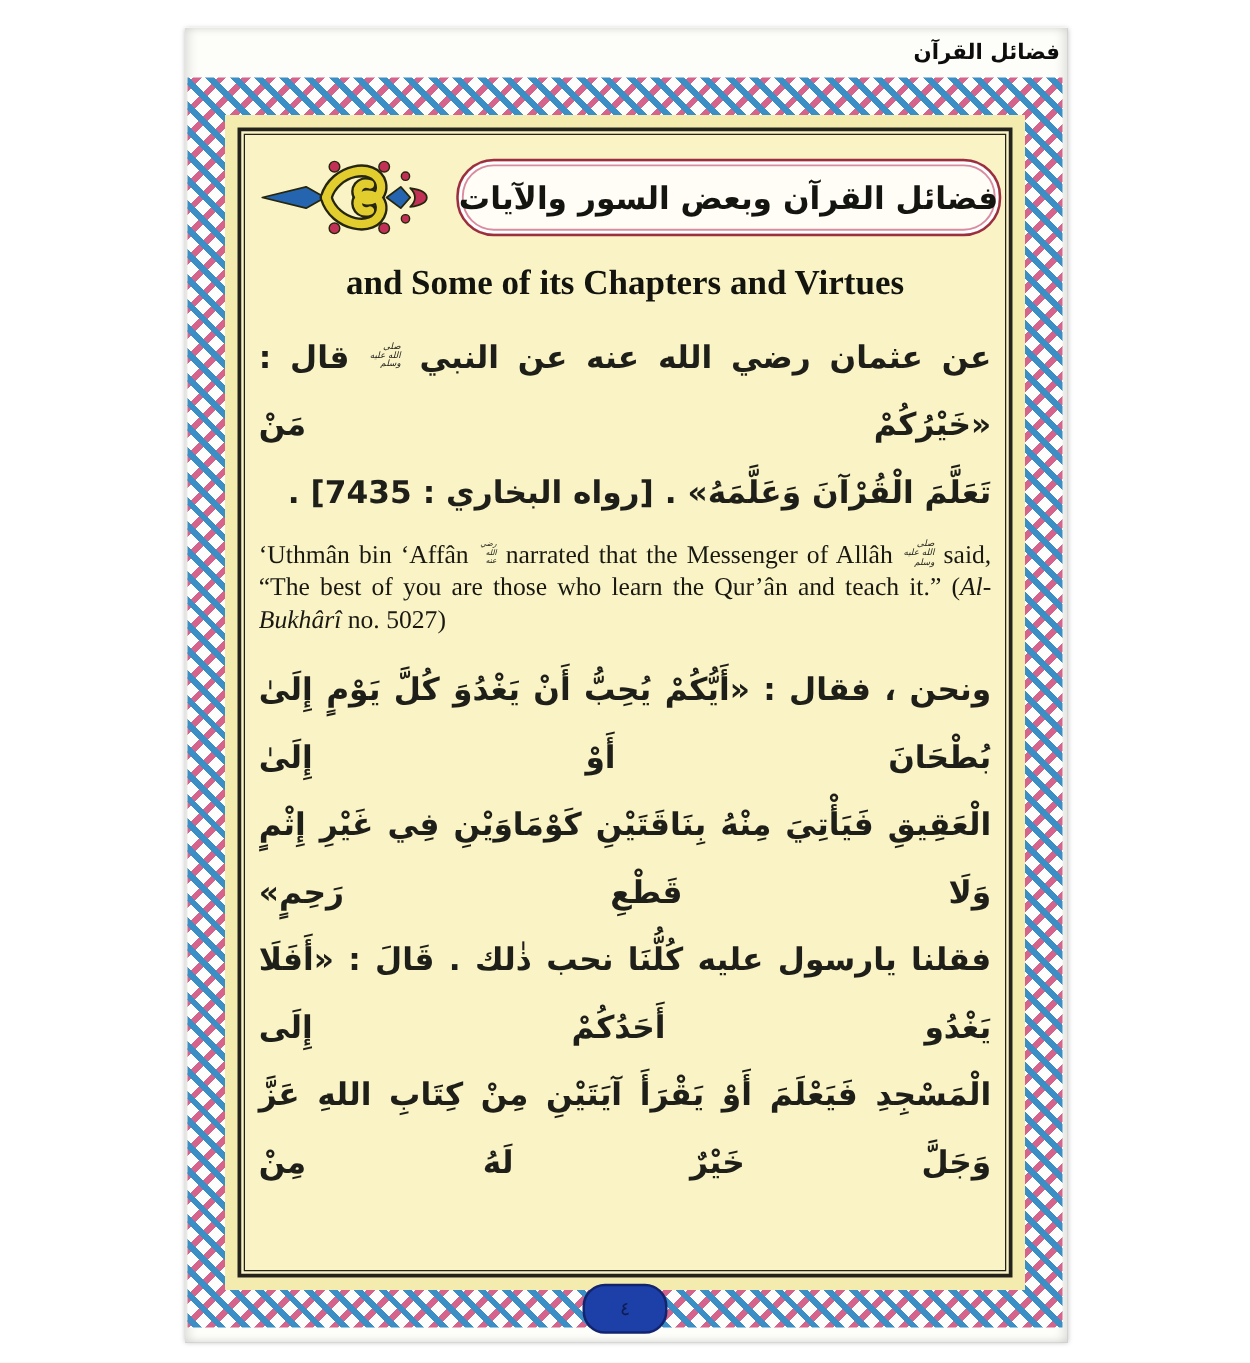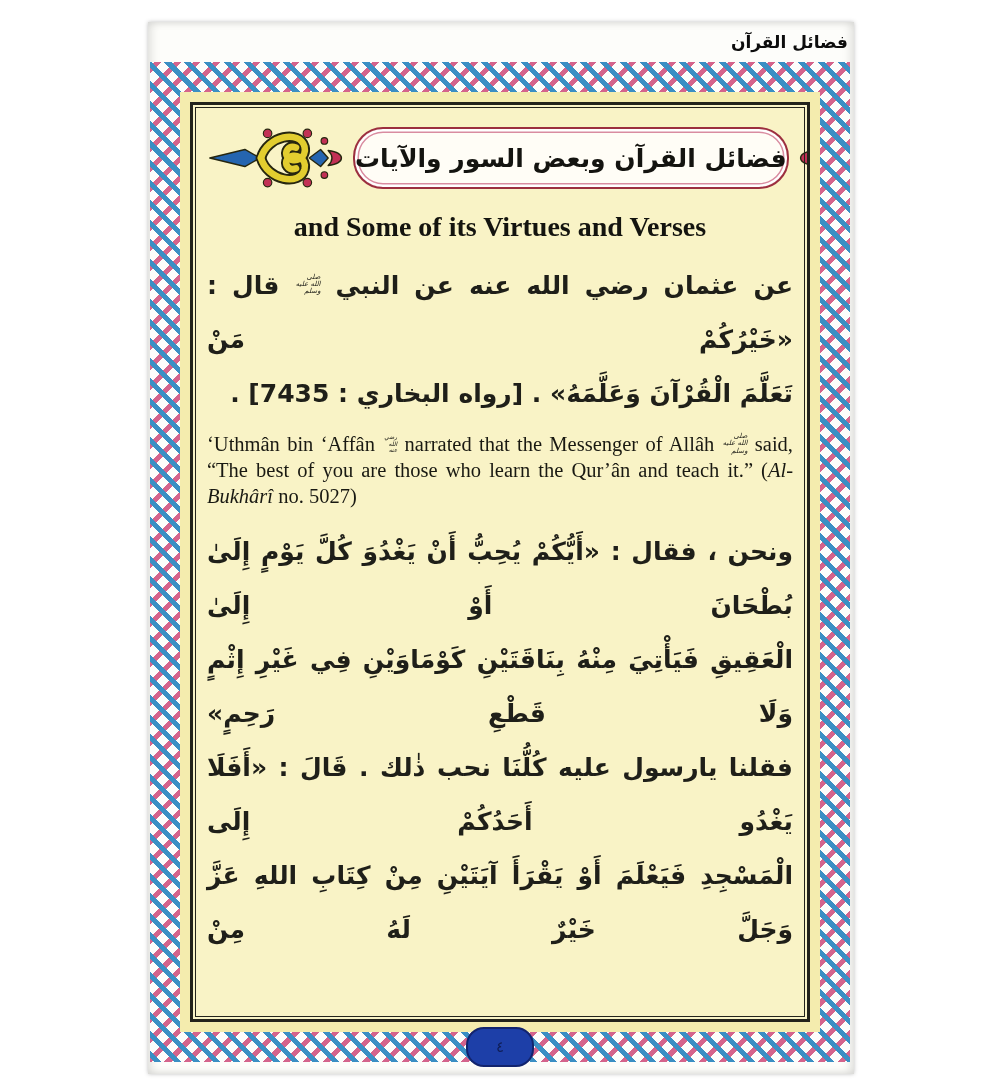--- a/index.html
+++ b/index.html
@@ -52,21 +52,21 @@
   }
   .content-frame::after{
     content:"";position:absolute;inset:2px;border:1px solid var(--frame-line);pointer-events:none;
   }
   .content{
     position:relative;width:100%;height:100%;box-sizing:border-box;
     padding:8px 14px;overflow:hidden;
   }
 
   
-  .banner{display:flex;align-items:center;gap:4px;height:78px;margin-top:6px;}
+  .banner{display:flex;align-items:center;gap:16px;height:78px;margin-top:6px;}
   .orn{width:142px;height:72px;flex:0 0 auto;}
   .orn-right{transform:scaleX(-1);}
   .cartouche{
     flex:1;height:58px;border-radius:30px;
     background:#fffdf6;
     border:2.5px solid var(--cartouche-red);
     box-shadow:inset 0 0 0 2.5px #ffffff, inset 0 0 0 4px #d98ca0;
     display:flex;align-items:center;justify-content:center;
   }
   .cartouche-title{
@@ -153,21 +153,21 @@
                 <circle cx="64" cy="64" r="4.5" fill="#c23055" stroke="#26260f" stroke-width="1.2"></circle>
                 <circle cx="106" cy="12" r="4.5" fill="#c23055" stroke="#26260f" stroke-width="1.2"></circle>
                 <circle cx="106" cy="64" r="4.5" fill="#c23055" stroke="#26260f" stroke-width="1.2"></circle>
                 <circle cx="124" cy="20" r="3.5" fill="#c23055" stroke="#26260f" stroke-width="1.2"></circle>
                 <circle cx="124" cy="56" r="3.5" fill="#c23055" stroke="#26260f" stroke-width="1.2"></circle>
               </g>
             </svg>
           </div>
 
           <div class="eng-title">
-            <div>and Some of its Virtues and Verses</div>
+            <div>and Some of its Chapters and Virtues</div>
           </div>
 
           <div class="hadith">
               <div class="aline">عن عثمان رضي الله عنه عن النبي <span class="sal">صلى الله عليه وسلم</span> قال : «خَيْرُكُمْ مَنْ</div>
               <div class="aline aline-end">تَعَلَّمَ الْقُرْآنَ وَعَلَّمَهُ» . [رواه البخاري : 7435] .</div>
             </div>
 
           <p class="epara">‘Uthmân bin ‘Affân <span class="sal sal-sm">رضي الله عنه</span> narrated that the Messenger of Allâh <span class="sal">صلى الله عليه وسلم</span> said, “The best of you are those who learn the Qur’ân and teach it.” (<em>Al-Bukhârî</em> no. 5027)</p>
 
           <div class="hadith">

